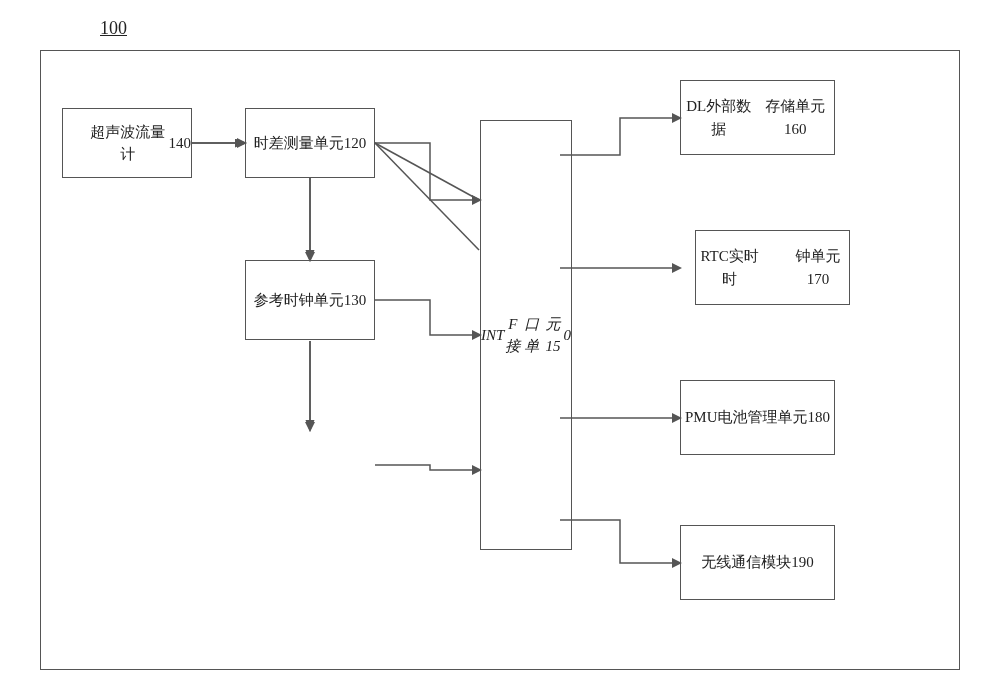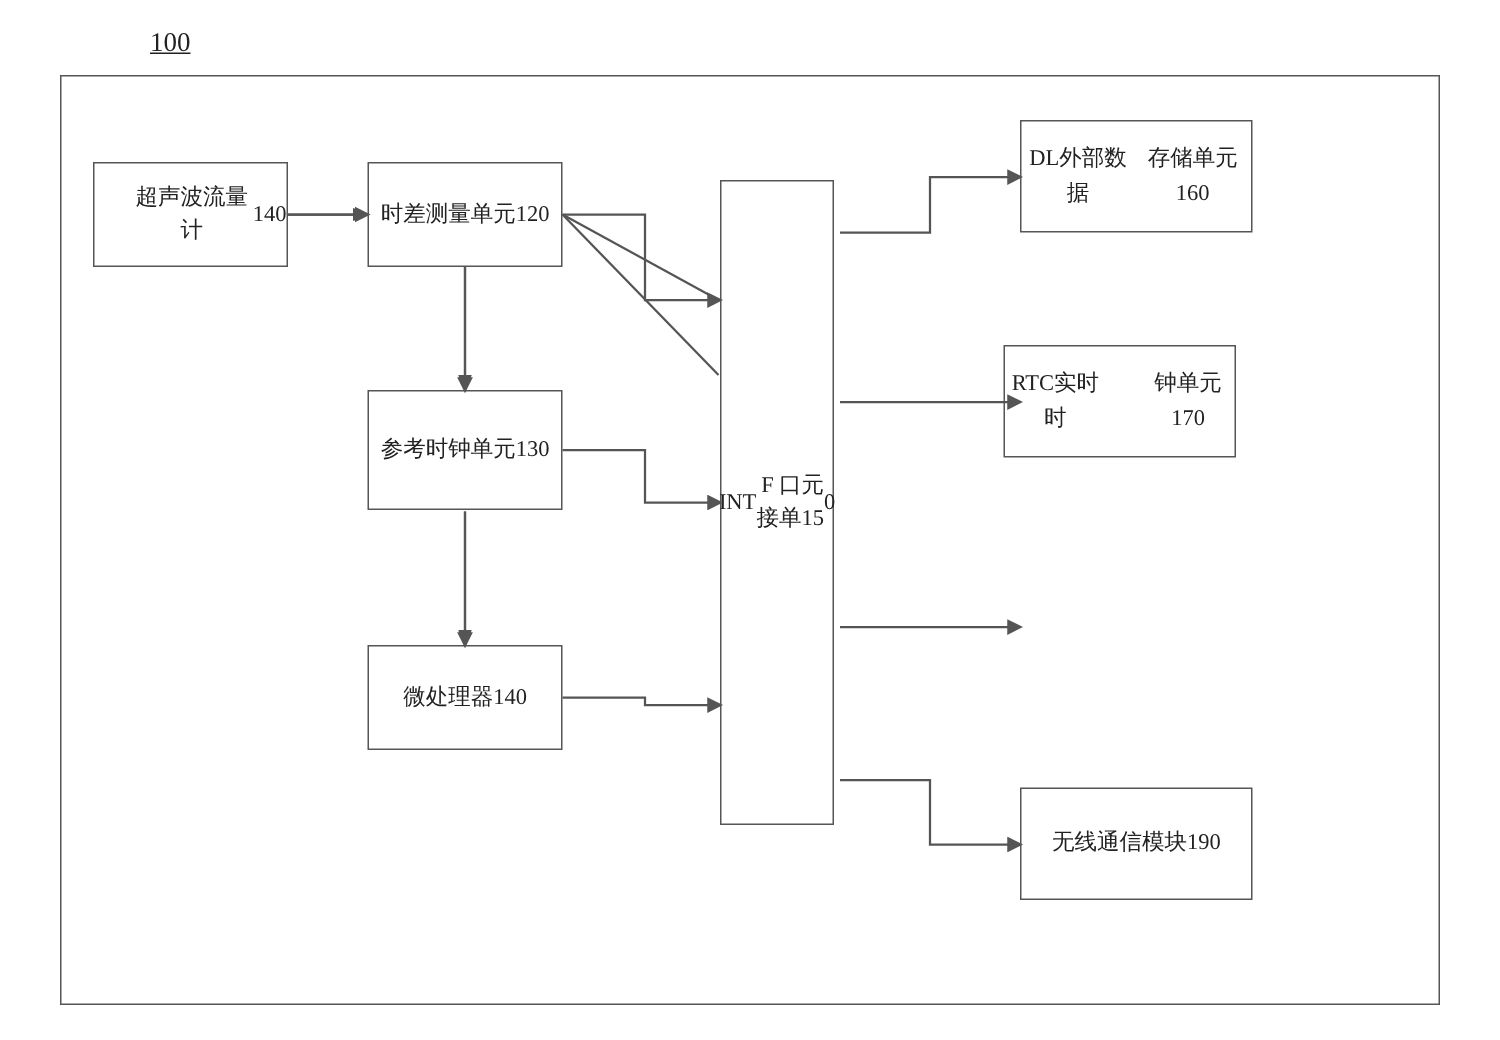--- a/index.html
+++ b/index.html
@@ -82,42 +82,43 @@
   <div class="block" style="left: 245px; top: 108px; width: 130px; height: 70px;">
     <span>时差测量单元</span>
     <span>120</span>
   </div>
 
   <div class="block" style="left: 245px; top: 260px; width: 130px; height: 80px;">
     <span>参考时钟单</span>
     <span>元130</span>
   </div>
 
-  <div class="block" style="left: 245px; top: 430px; width: 130px; height: 70px;">
-    <span>微处理器140</span>
-  </div>
 
-  <div class="block" style="left: 480px; top: 120px; width: 76px; height: 430px;">
+  <div class="block" style="left: 480px; top: 120px; width: 92px; height: 430px; font-style: italic;">
     <span>INT</span>
     <span>F接</span>
     <span>口单</span>
     <span>元15</span>
     <span>0</span>
   </div>
 
   <div class="block" style="left: 680px; top: 80px; width: 155px; height: 75px;">
     <span>DL外部数据</span>
     <span>存储单元160</span>
   </div>
 
-  <div class="block" style="left: 669px; top: 230px; width: 155px; height: 75px; gap: 24px;">
+  <div class="block" style="left: 695px; top: 230px; width: 155px; height: 75px; gap: 24px;">
     <span>RTC实时时</span>
     <span>钟单元170</span>
   </div>
 
+  <div class="block" style="left: 680px; top: 380px; width: 155px; height: 75px;">
+    <span>PMU电池管</span>
+    <span>理单元180</span>
+  </div>
 
   <div class="block" style="left: 680px; top: 525px; width: 155px; height: 75px;">
     <span>无线通信模</span>
     <span>块190</span>
   </div>
 
   <svg class="svg-overlay">
     <defs>
       <marker id="arrow" markerWidth="8" markerHeight="8" refX="6" refY="3" orient="auto">
         <path d="M0,0 L0,6 L8,3 z"></path>

